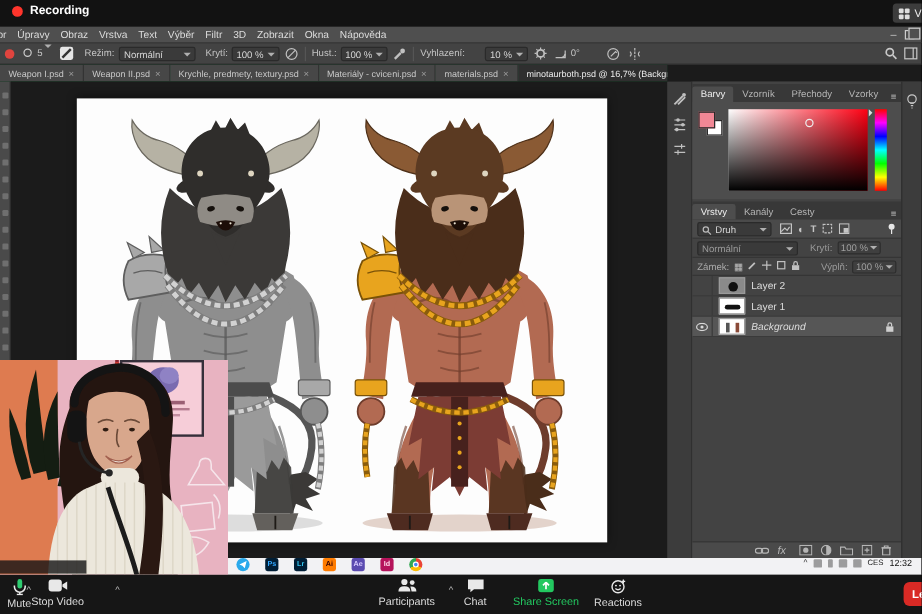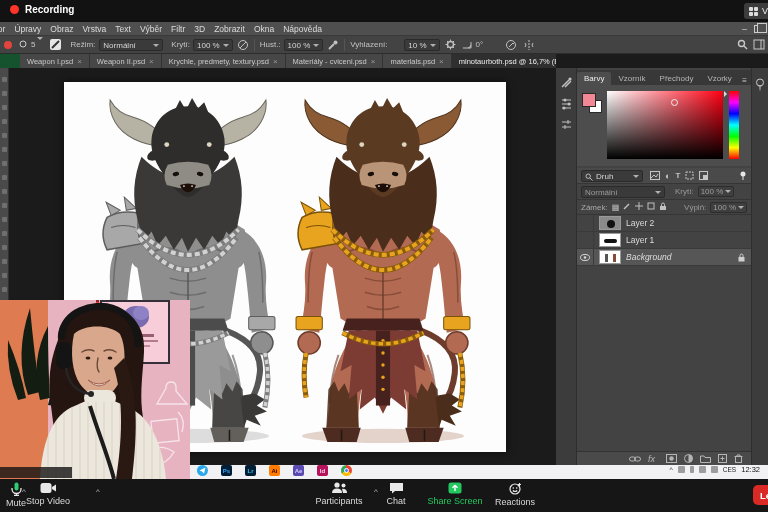--- a/index.html
+++ b/index.html
@@ -25,21 +25,21 @@
 .restore-ic::before{content:"";position:absolute;left:2px;top:-3px;width:8px;height:8px;border:1px solid #ccc;background:#4f4f4f}
 
 #optionsbar{position:absolute;left:0;top:14px;width:768px;height:18px;background:#434343;border-bottom:1px solid #2c2c2c;display:flex;align-items:center}
 .opt-lab{color:#c3c3c3;font-size:8px;white-space:nowrap}
 .opt-box{height:12px;background:#3a3a3a;border:1px solid #2a2a2a;border-radius:2px;color:#d6d6d6;font-size:8px;display:flex;align-items:flex-end;padding:0 3px;gap:3px;white-space:nowrap}
 .dd::after{content:"";border:3px solid transparent;border-top-color:#b0b0b0;margin-top:3px}
 .tl-dot{width:8px;height:8px;border-radius:50%;background:#e0443e;margin:0 6px 0 4px}
 .mini{display:inline-flex;align-items:center;justify-content:center;color:#c8c8c8}
 .sep{width:1px;height:12px;background:#555;margin:0 5px}
 
-#tabbar{position:absolute;left:0;top:32px;width:556px;height:14px;background:#14532d;display:flex;align-items:flex-end;padding-left:20px;overflow:hidden}
+#tabbar{position:absolute;left:0;top:32px;width:556px;height:14px;background:#14532d;display:flex;align-items:flex-end;padding-left:0;overflow:hidden}
 .tab{height:14px;background:#474747;border-right:1px solid #333;display:flex;align-items:center;gap:4px;padding:0 7px;white-space:nowrap}
 .tab .tab-label{color:#c9c9c9;font-size:7.5px}
 .tab.active{background:#2f2f2f}
 .tab.active .tab-label{color:#ececec}
 .tab-close::after{content:"×";color:#9a9a9a;font-size:8px}
 
 #content{position:absolute;left:0;top:46px;width:768px;height:397px}
 #tools-strip{position:absolute;left:0;top:0;width:9px;height:100%;background:#4a4a4a;border-right:1px solid #303030}
 #tools-strip i{display:block;width:5px;height:5px;margin:9px auto 0;background:#6f6f6f;border-radius:1px}
 #canvas-area{position:absolute;left:9px;top:0;width:547px;height:100%;background:#1b1b1b}
@@ -440,20 +440,26 @@
             </div>
             <div id="sv-box">
                 <div id="sv-pick"></div>
               </div>
             <span id="sv-mark"></span>
             <div id="hue-strip"></div>
           </div>
         </div>
 
         <div id="layers-panel">
+          <div class="ptabs">
+            <span class="ptab active">Vrstvy</span>
+            <span class="ptab">Kanály</span>
+            <span class="ptab">Cesty</span>
+            <span class="pmenu"></span>
+          </div>
           <div class="lrow" id="filter-row">
             <span class="opt-box dd" id="druh-box">
               <svg width="8" height="8">
                   <circle cx="3.2" cy="3.2" r="2.2" fill="none" stroke="#bbb"></circle>
                   <path d="M5 5 L7.5 7.5" stroke="#bbb"></path>
                 </svg>
               <span style="flex:1">Druh</span>
             </span>
             <span id="filter-icons">
               <svg width="10" height="9">

